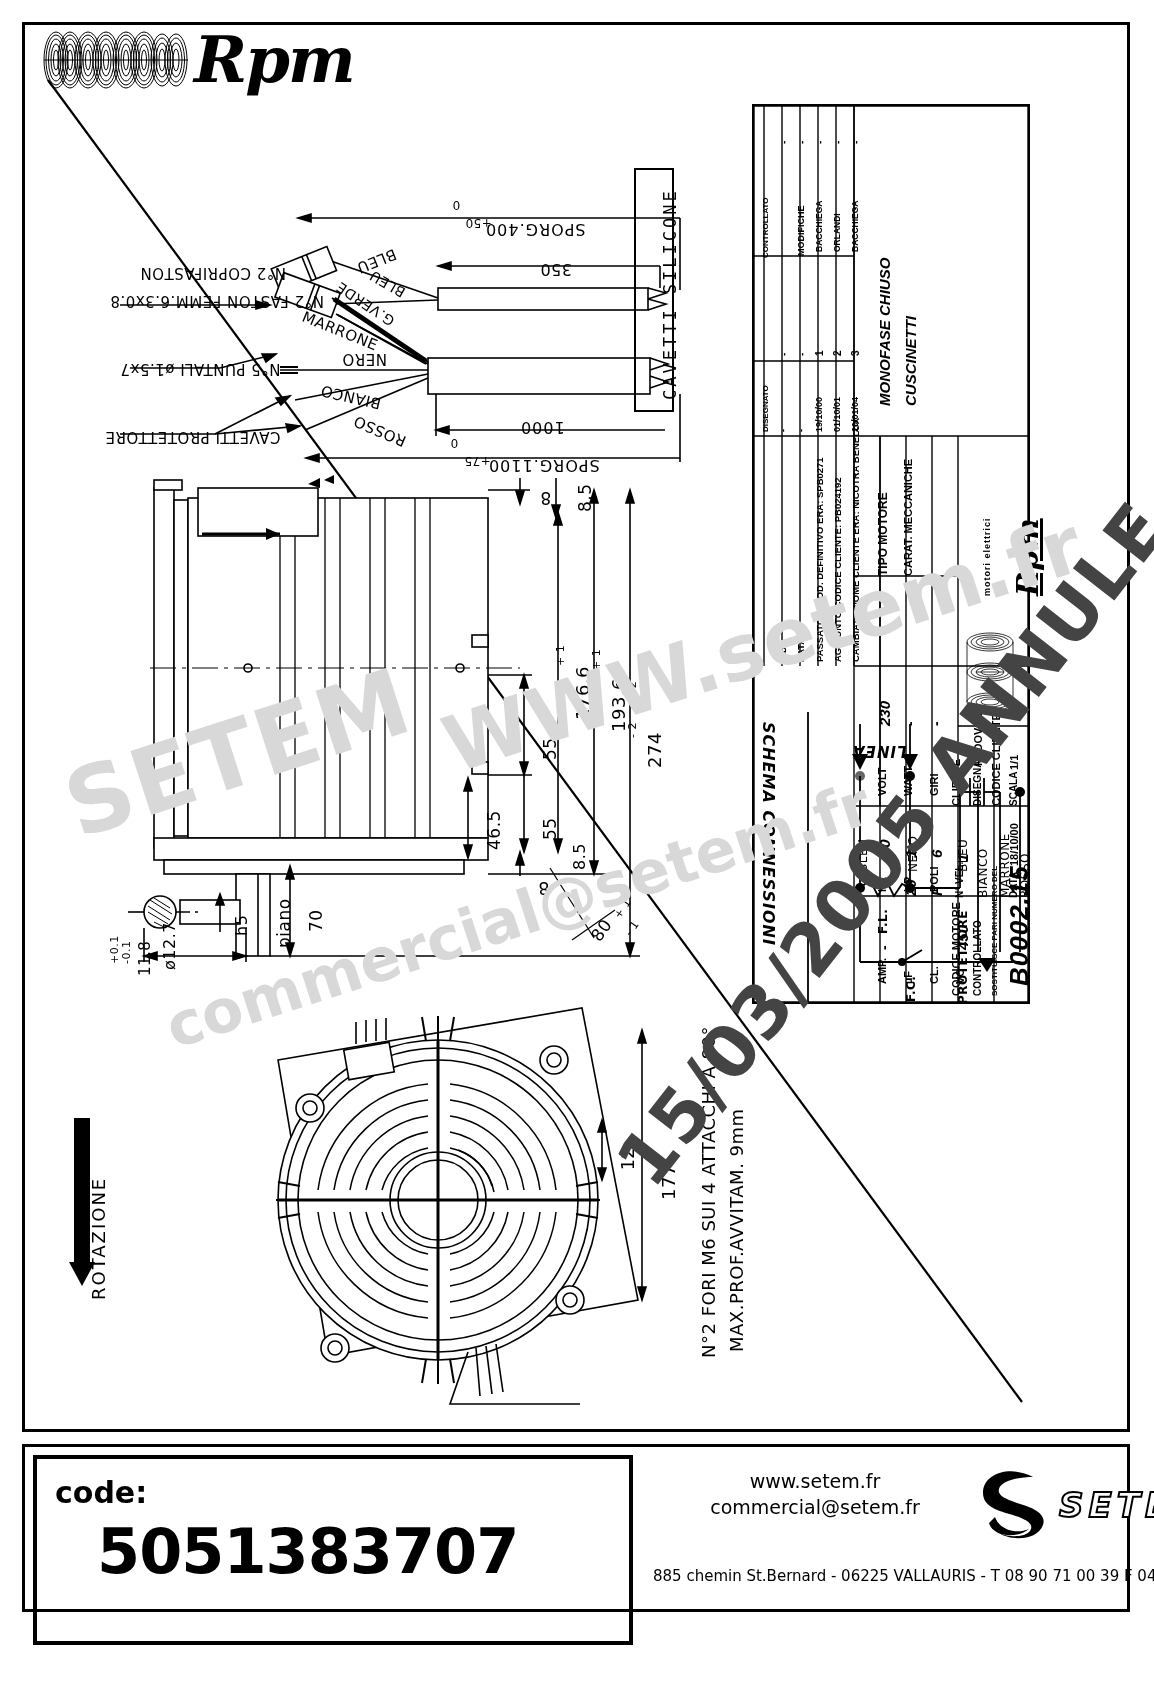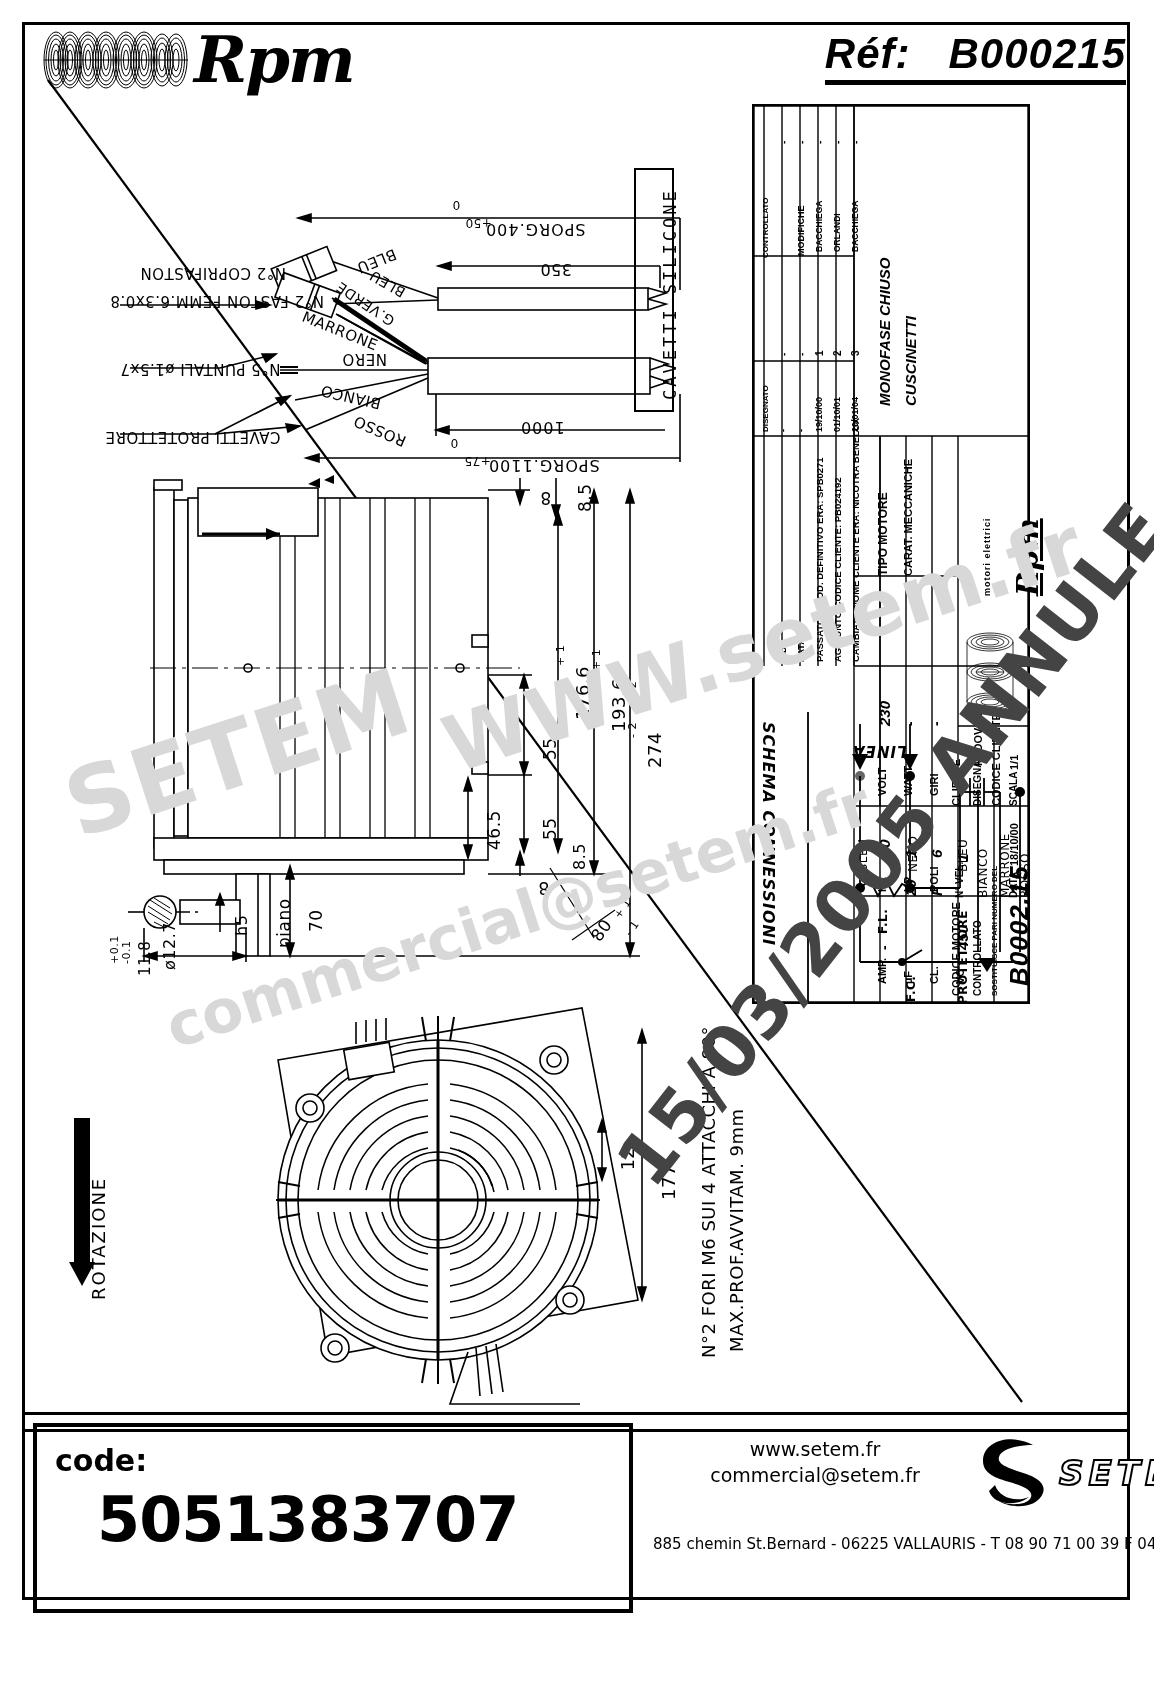--- a/index.html
+++ b/index.html
@@ -1,21 +1,21 @@
 <!DOCTYPE html>
 <html><head>
 <meta charset="utf-8">
 <style>
   html,body{margin:0;padding:0;background:#fff;}
   body{font-family:"Liberation Sans",sans-serif;}
   #page{position:relative;width:1154px;height:1683px;background:#fff;overflow:hidden;}
 
   
   .frame{position:absolute;left:22px;top:22px;width:1108px;height:1410px;border:3px solid #000;box-sizing:border-box;}
-  .footer-frame{position:absolute;left:22px;top:1412px;width:1108px;height:188px;border:3px solid #000;box-sizing:border-box;}
+  .footer-frame{position:absolute;left:22px;top:1444px;width:1108px;height:168px;border:3px solid #000;box-sizing:border-box;}
 
   
   .logo-wrap{position:absolute;left:40px;top:28px;display:flex;align-items:center;}
   .coil{display:block;}
   .logo-text{font-family:"DejaVu Serif",serif;font-style:italic;font-weight:bold;font-size:64px;letter-spacing:-2px;line-height:1;margin-left:4px;}
 
   .ref{position:absolute;right:28px;top:30px;font-size:42px;font-weight:bold;font-style:italic;
        border-bottom:5px solid #000;padding-bottom:2px;letter-spacing:1px;white-space:nowrap;}
 
   
@@ -133,24 +133,20 @@
             <ellipse cx="136" cy="31" rx="8.5" ry="22"></ellipse>
           <ellipse cx="136" cy="31" rx="6" ry="17"></ellipse>
             <ellipse cx="136" cy="31" rx="3" ry="11"></ellipse>
         </g>
         <line x1="4" y1="31" x2="148" y2="31"></line>
       </g>
     </svg>
     <span class="logo-text">Rpm</span>
   </div>
 
-  <div class="ref">
-    <span>Réf:</span>&nbsp;&nbsp;
-    <span>B000215</span>
-  </div>
 
   <div class="cable-box">
     <svg class="d" width="620" height="370">
       <g stroke="#000" fill="none" stroke-width="1.6">
 
         <rect x="318" y="188" width="210" height="22" fill="#fff"></rect>
         <path d="M528 188 l18 5 l-18 6 M528 199 l18 5 l-18 6"></path>
 
         <line x1="318" y1="198" x2="208" y2="160"></line>
         <line x1="318" y1="200" x2="212" y2="204"></line>

